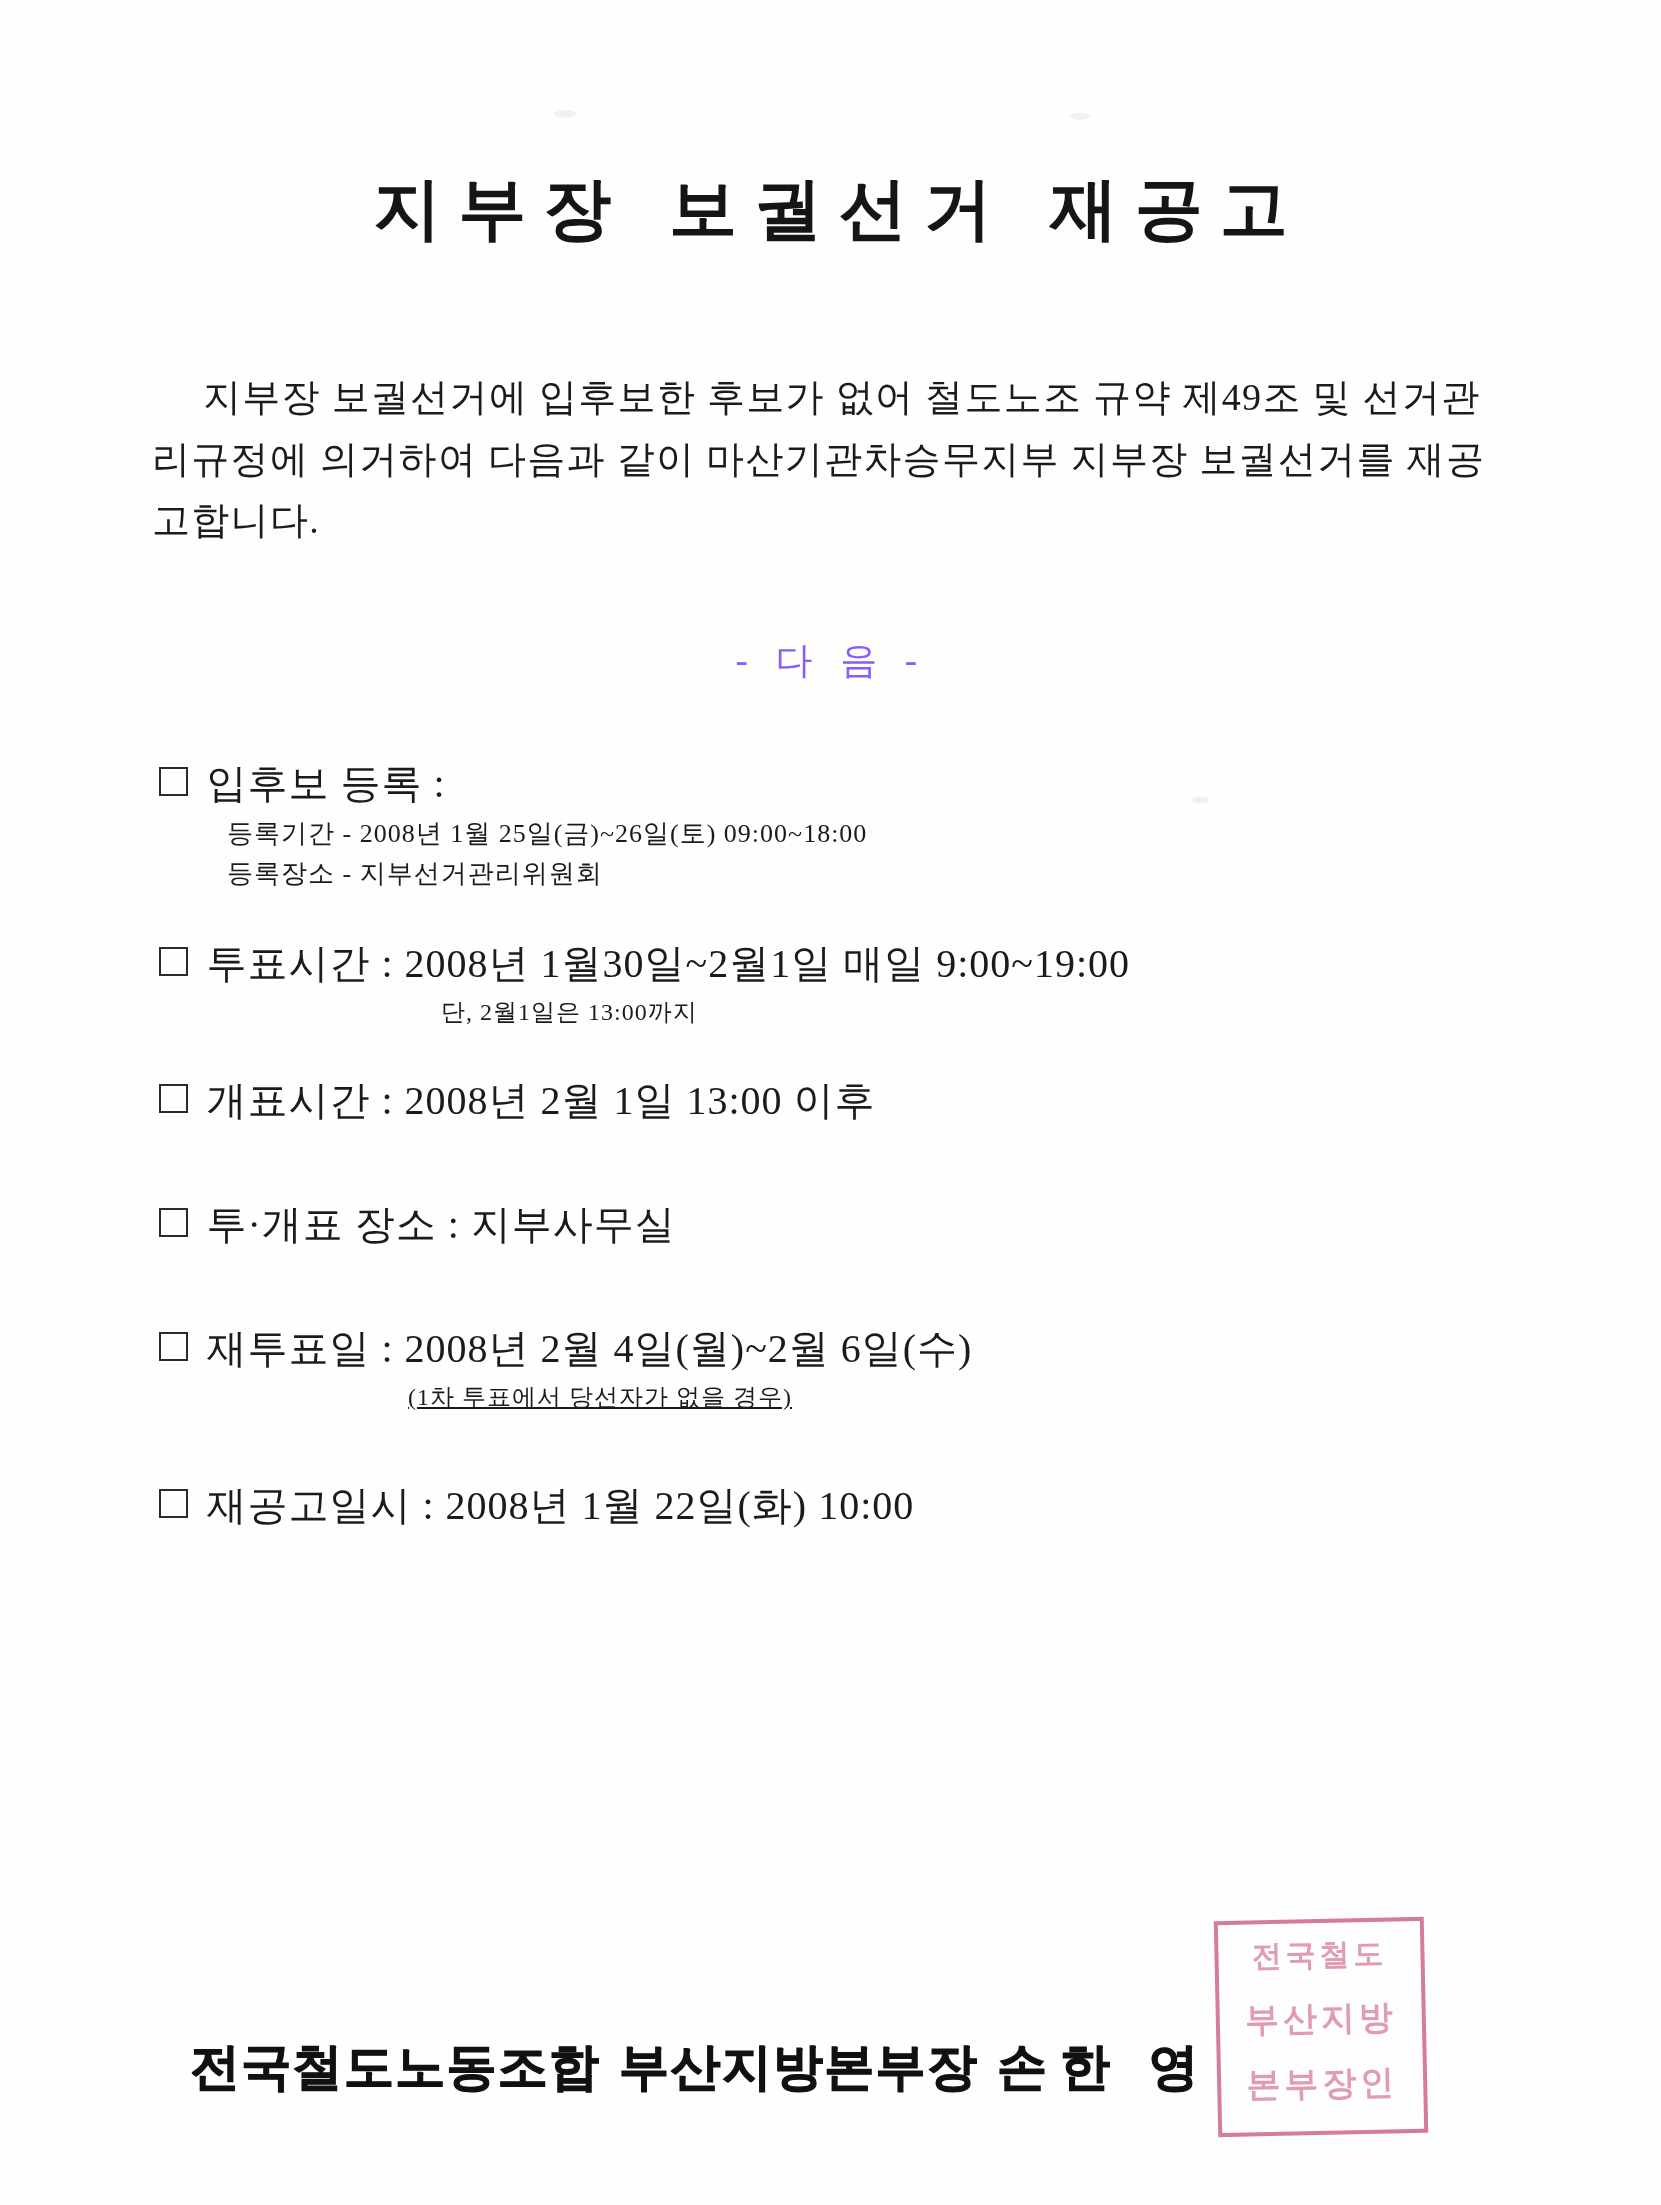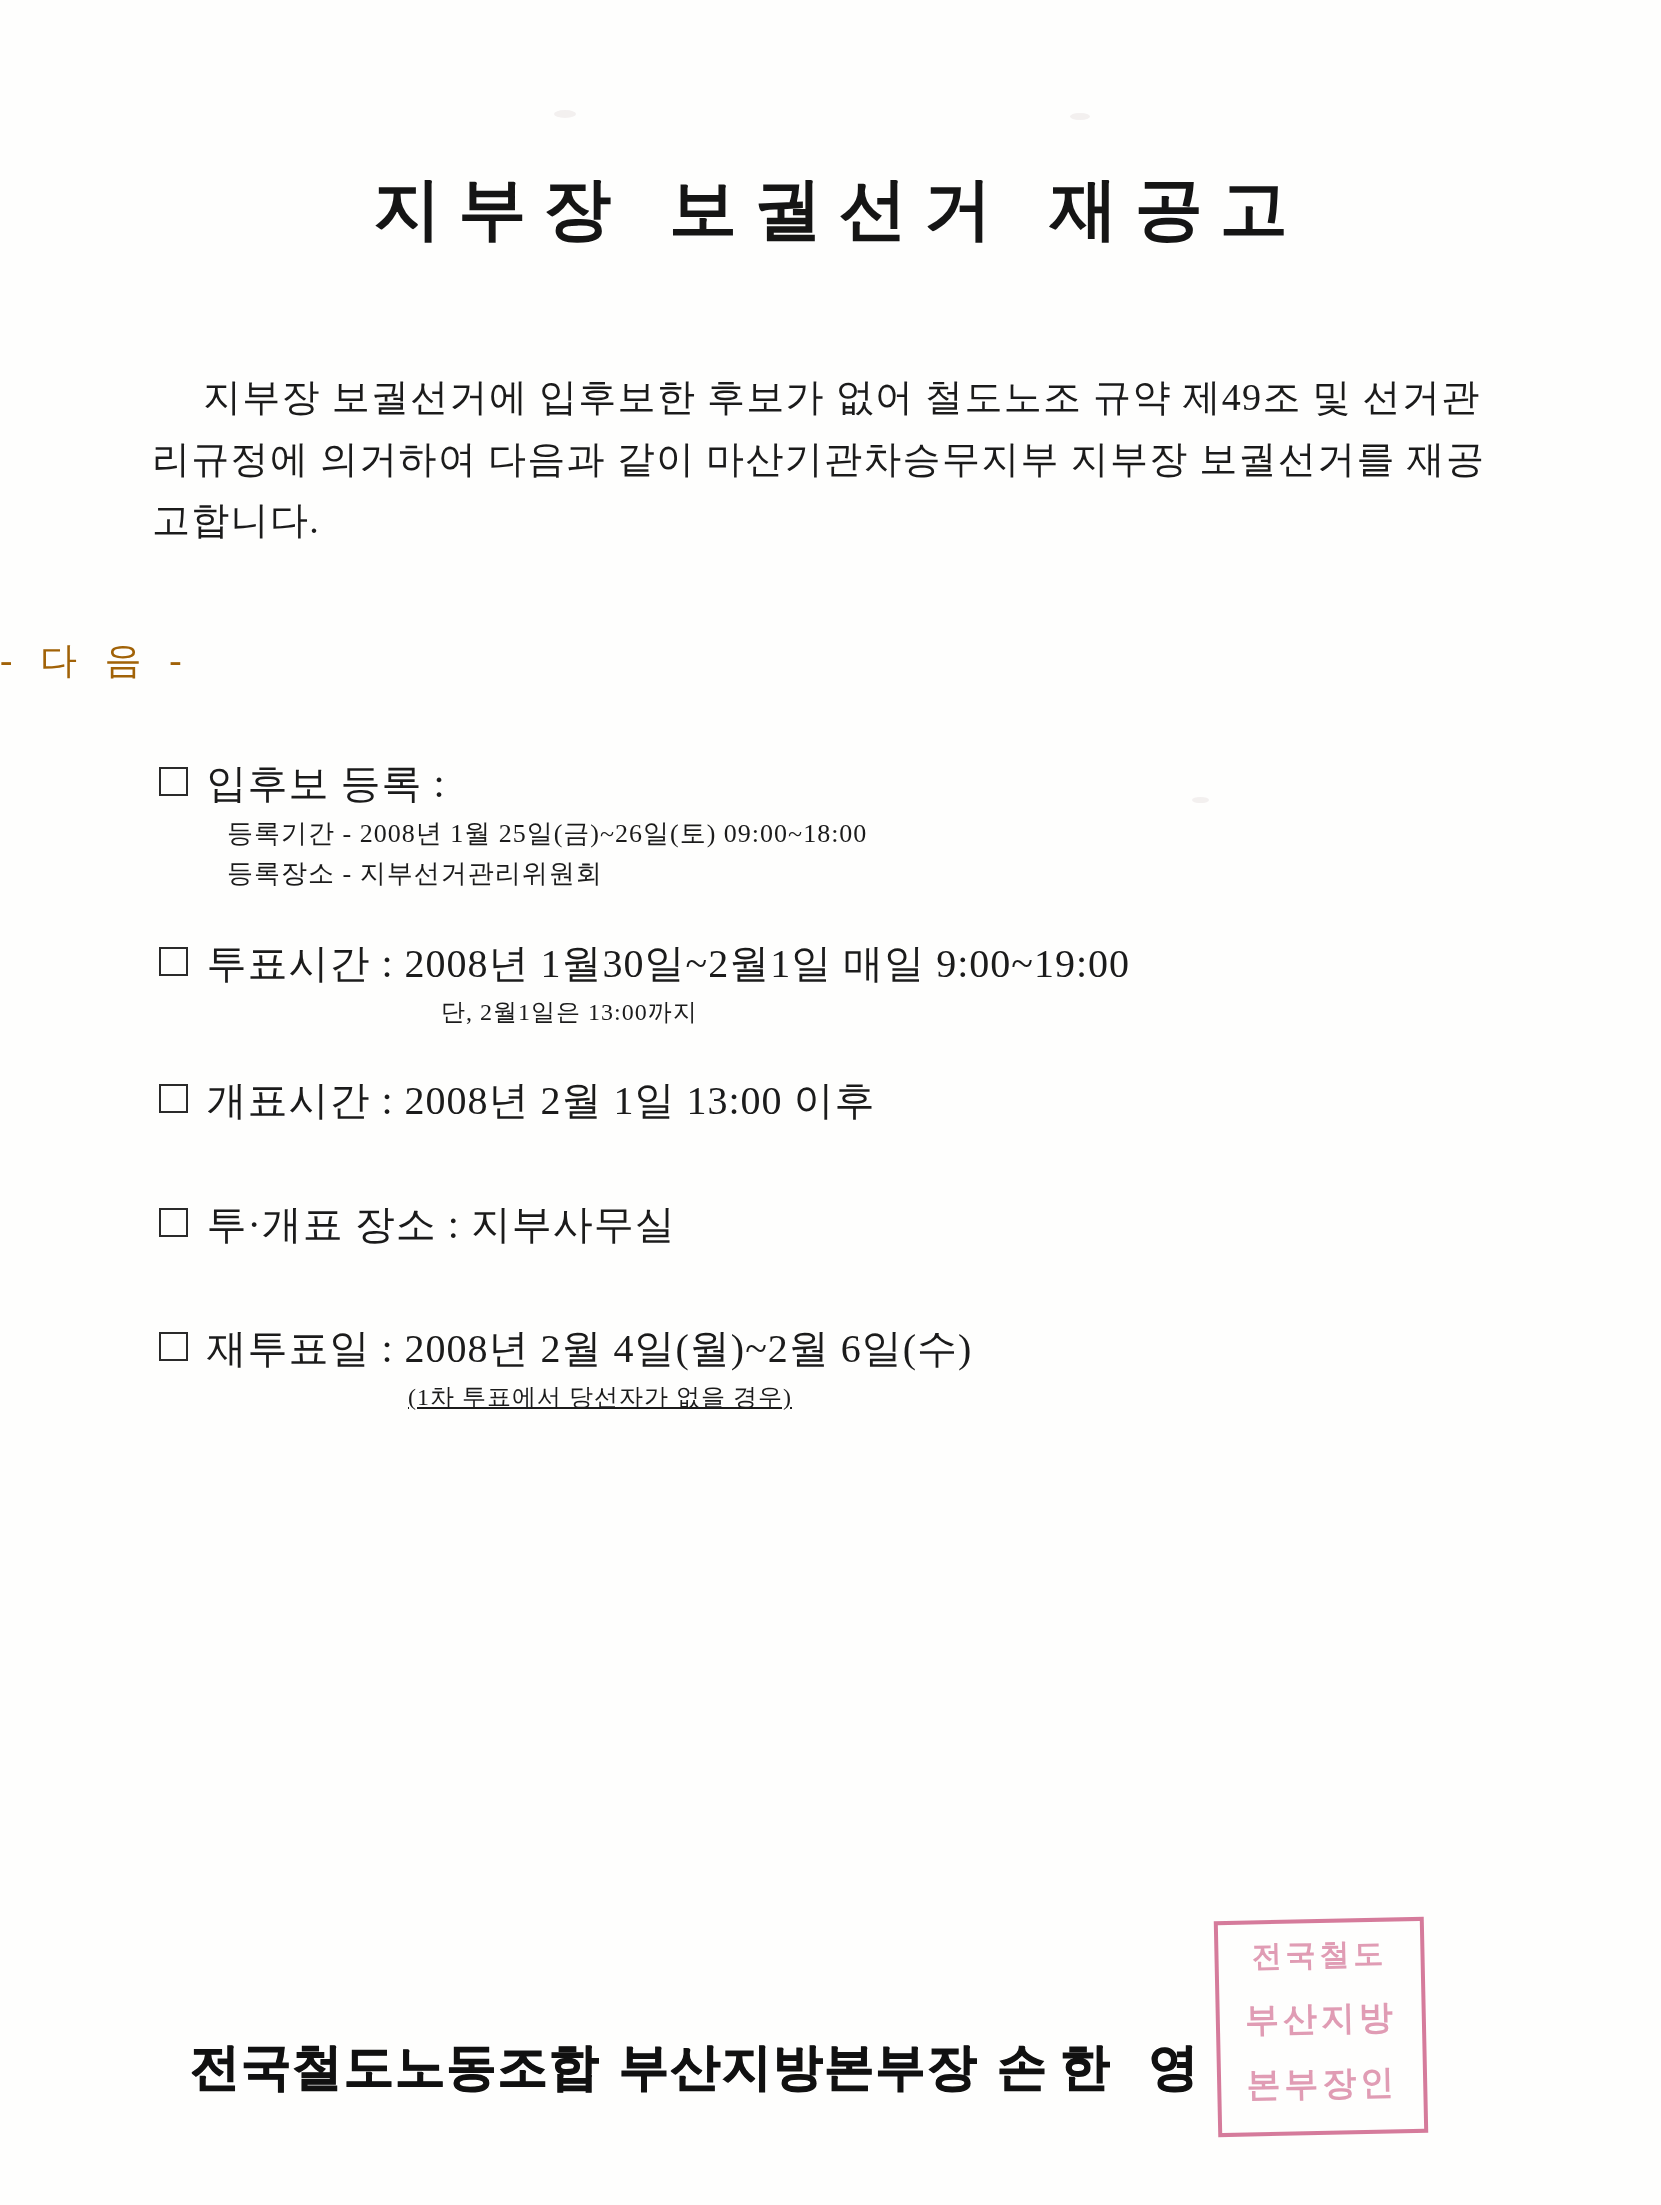--- a/index.html
+++ b/index.html
@@ -48,24 +48,24 @@
     line-height: 1.62;
     letter-spacing: 1.3px;
     color: #1b1b1b;
   }
   .intro .ind { display: inline-block; width: 51px; }
   .daum {
     position: absolute;
     top: 636px;
     left: 0;
     width: 100%;
-    text-align: left;
+    text-align: center;
     font-size: 37px;
     letter-spacing: 9.2px;
-    color: #a16207;
+    color: #8b5cf6;
   }
   .items {
     position: absolute;
     top: 754px;
     left: 159px;
     width: 1377px;
   }
   .item {
     margin-bottom: 29px;
   }
@@ -206,20 +206,26 @@
     <div class="item">
       <div class="row">
         <span class="box"></span>
         <span>재투표일 : 2008년 2월 4일(월)~2월 6일(수)</span>
       </div>
       <div class="sub2" style="margin-left:249px;text-decoration:underline;">(1차 투표에서 당선자가 없을 경우)</div>
     </div>
 
     <div class="gap-sm" style="height:31.5px;"></div>
 
+    <div class="item">
+      <div class="row">
+        <span class="box"></span>
+        <span>재공고일시 : 2008년 1월 22일(화) 10:00</span>
+      </div>
+    </div>
 
   </div>
 
   <div class="footer">
     <div class="signature">
       <span>전국철도노동조합 부산지방본부장 손</span><span class="name">한 영</span>
     </div>
     <div class="stamp">
       <div class="sl sl1">전국철도</div>
       <div class="sl sl2">부산지방</div>

